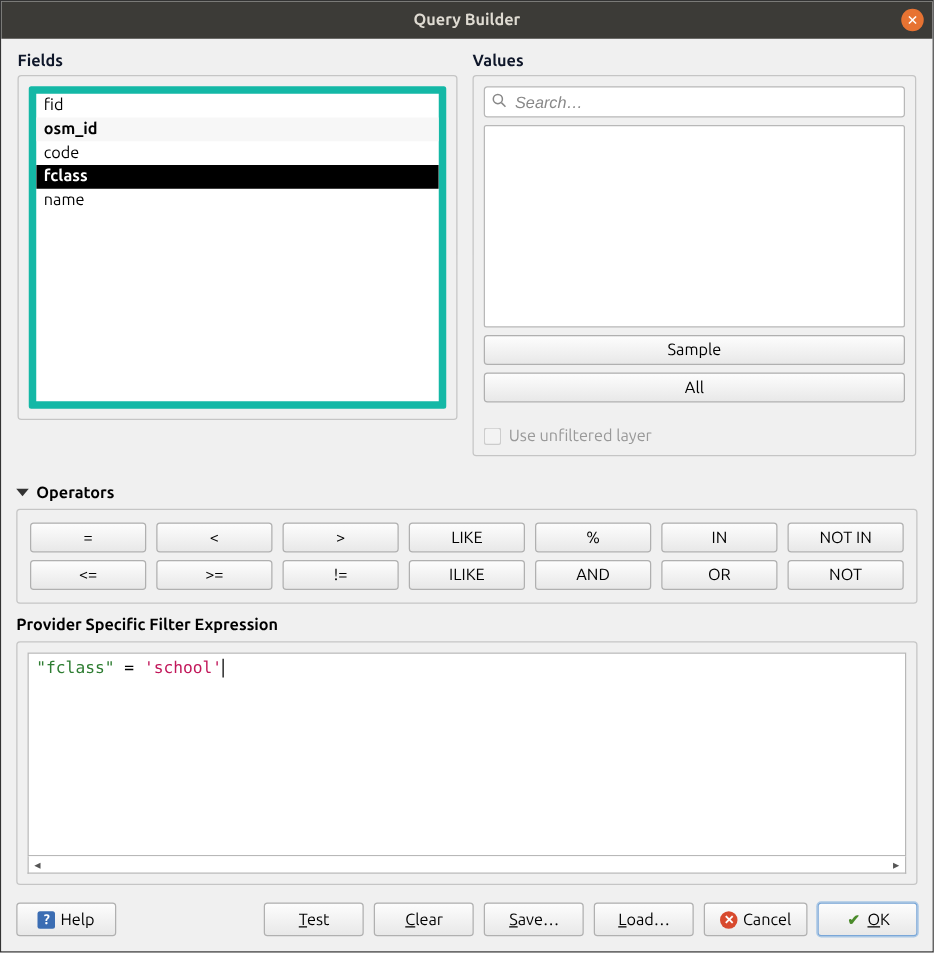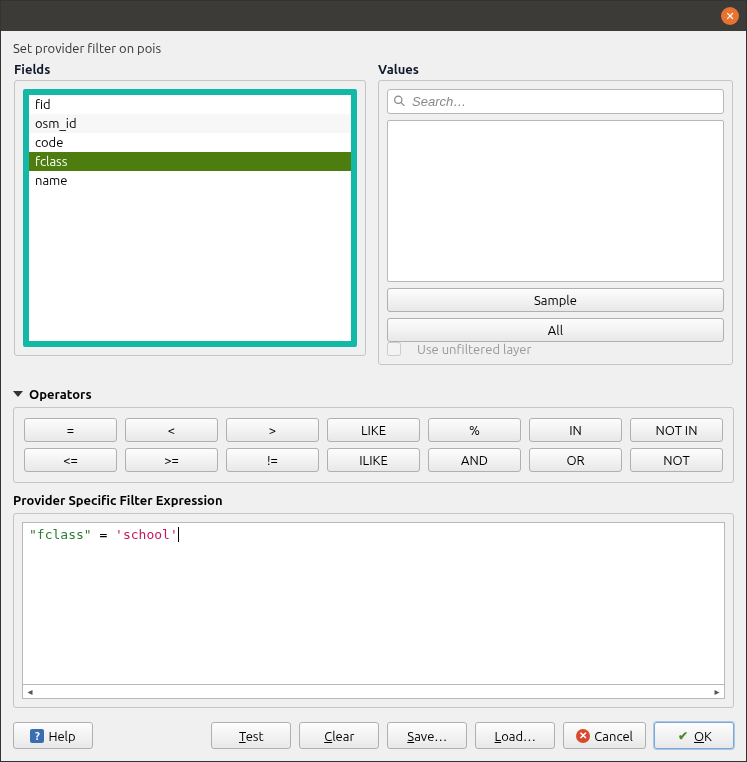--- a/index.html
+++ b/index.html
@@ -86,23 +86,24 @@
       border-radius: 2px;
     }
     .list-item {
       padding: 1px 6px;
       font-size: 13px;
       cursor: pointer;
       line-height: 17px;
     }
     .list-item.alt {
       background: #f7f7f7;
+      font-weight: bold;
     }
     .list-item.selected {
-      background: #4d7c0f;
+      background: #000000;
       color: #fff;
     }
     .search-wrap {
       position: relative;
       margin-bottom: 6px;
     }
     .search-input {
       width: 100%;
       padding: 4px 6px 4px 24px;
       border: 1px solid #b8b8b8;
@@ -141,22 +142,22 @@
       text-align: center;
       cursor: pointer;
       min-height: 24px;
       display: flex;
       align-items: center;
       justify-content: center;
     }
     .checkbox-row {
       display: flex;
       align-items: center;
-      gap: 16px;
-      margin-top: 0;
+      gap: 6px;
+      margin-top: 20px;
       color: #999;
       font-size: 13px;
     }
     .checkbox-row input[type="checkbox"] {
       width: 14px; height: 14px;
     }
     .operators-section {
       margin-bottom: 10px;
     }
     .section-header {
@@ -274,27 +275,27 @@
       font-size: 12px;
     }
     .help-icon { background: #3b6db3; color: #fff; border-radius: 2px; font-weight: bold; font-size: 11px; }
     .cancel-icon { background: #d84a2e; color: #fff; border-radius: 50%; font-weight: bold; font-size: 10px; }
     .ok-icon { color: #4a8a2a; font-weight: bold; }
   </style>
 </head>
 <body>
 
 <div class="titlebar">
+  <div class="titlebar-title">Query Builder</div>
   <div class="titlebar-close">
     <span>✕</span>
   </div>
 </div>
 
 <div class="dialog-content">
-  <div class="subtitle">Set provider filter on pois</div>
 
   <div class="top-row">
 
     <div class="group fields-group">
       <div class="group-label">Fields</div>
       <div class="panel">
         <div class="listbox" id="fields-list">
             <div class="list-item">fid</div>
             <div class="list-item alt">osm_id</div>
             <div class="list-item">code</div>

